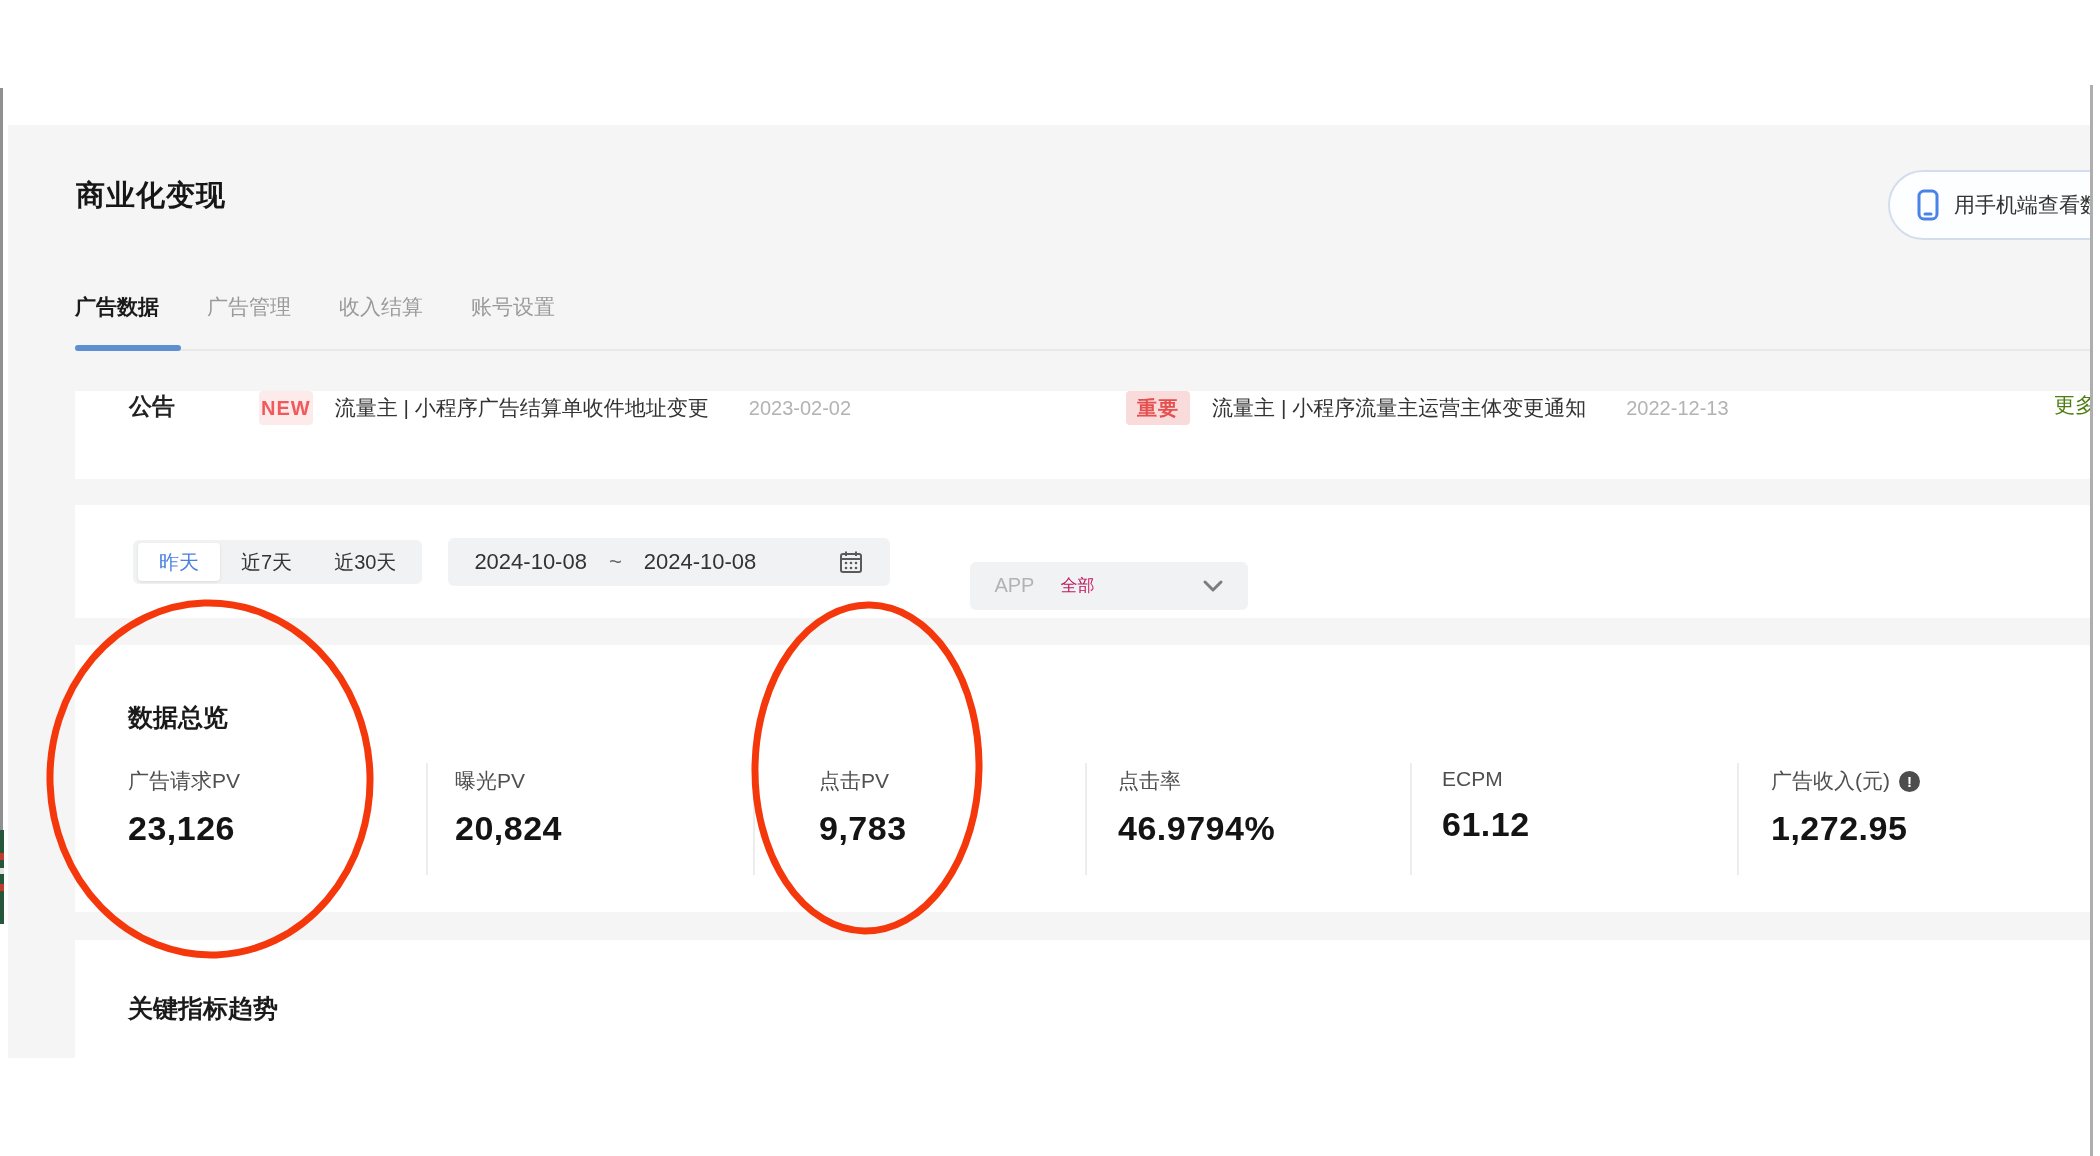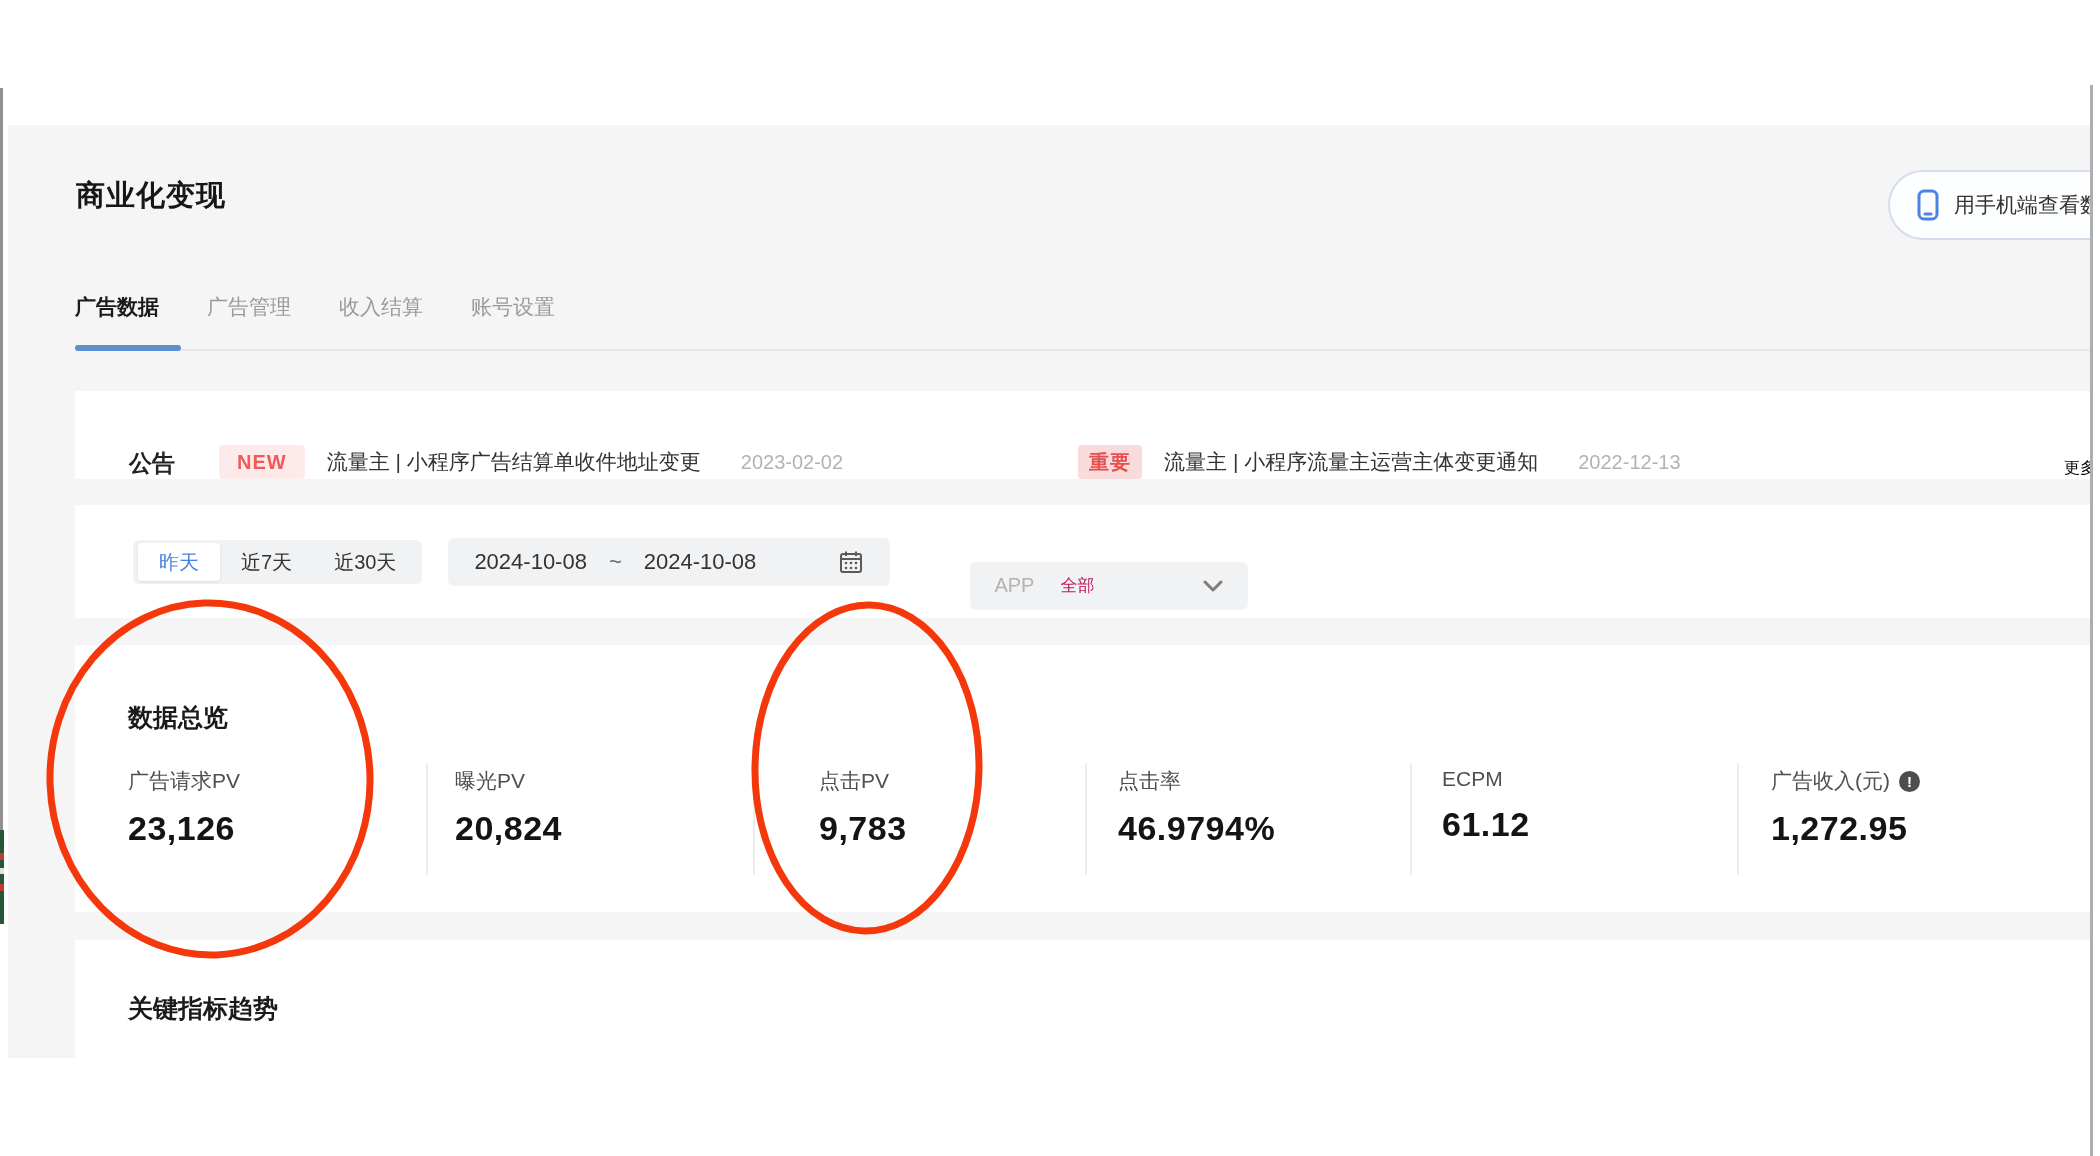--- a/index.html
+++ b/index.html
@@ -27,35 +27,35 @@
 
   
   .tabs{position:absolute;left:75px;top:293px;display:flex;z-index:3;}
   .tab{font-size:21px;color:#9a9a9a;margin-right:48px;cursor:pointer;}
   .tab.active{color:#1a1a1a;font-weight:bold;}
   .tabs-divider{position:absolute;left:75px;top:349px;width:2015px;height:2px;background:#e8e8e9;}
   .tab-underline{position:absolute;left:75px;top:345px;width:106px;height:6px;background:#5e8fd0;border-radius:3px;z-index:4;}
 
   
   .card{position:absolute;left:75px;width:2015px;background:#ffffff;}
-  .ann-card{top:391px;height:88px;display:flex;align-items:flex-end;overflow:hidden;}
+  .ann-card{top:391px;height:88px;display:flex;align-items:flex-start;overflow:hidden;gap:40px;}
   .filter-card{top:505px;height:113px;display:flex;align-items:center;}
   .data-card{top:645px;height:267px;}
   .trend-card{top:940px;height:118px;}
 
   
   .ann-label{margin-left:54px;font-size:23px;font-weight:bold;color:#222;white-space:nowrap;}
   .ann-item{display:flex;align-items:center;white-space:nowrap;}
   .ann-item.second{margin-left:235px;}
   .badge{margin-left:44px;background:#fdeaea;color:#f05a5a;font-weight:bold;font-size:20px;
-    padding:7px 18px;border-radius:4px;letter-spacing:1px;line-height:1;}
+    padding:7px 2px;border-radius:4px;letter-spacing:1px;line-height:1;}
   .ann-item.second .badge{margin-left:0;background:#fadbdb;color:#e5504f;padding:7px 11px;}
   .ann-text{margin-left:22px;font-size:21px;color:#333;}
   .ann-date{margin-left:40px;font-size:20px;color:#b3b3b3;}
-  .ann-more{margin-left:auto;margin-right:-6px;font-size:16px;color:#000000;cursor:pointer;white-space:nowrap;}
+  .ann-more{margin-left:auto;margin-right:-6px;font-size:21px;color:#4d7c0f;cursor:pointer;white-space:nowrap;}
 
   
   .seg{margin-left:58px;background:#f1f2f4;border-radius:6px;padding:5px;display:flex;align-items:center;height:44px;box-sizing:border-box;}
   .seg-item{font-size:20px;color:#333;padding:9px 21px;border-radius:4px;line-height:1;cursor:pointer;white-space:nowrap;}
   .seg-item.active{background:#ffffff;color:#4a80e0;box-shadow:0 1px 3px rgba(0,0,0,0.10);}
   .date-box{margin-left:26px;height:48px;width:442px;box-sizing:border-box;background:#f1f2f4;border-radius:6px;
     display:flex;align-items:center;padding:16px 26px;font-size:22px;color:#333;cursor:pointer;}
   .date-sep{margin:0 22px;color:#666;}
   .date-box .cal{margin-left:auto;display:flex;}
   .app-box{margin-left:80px;height:48px;width:278px;box-sizing:border-box;background:#f1f2f4;border-radius:6px;

